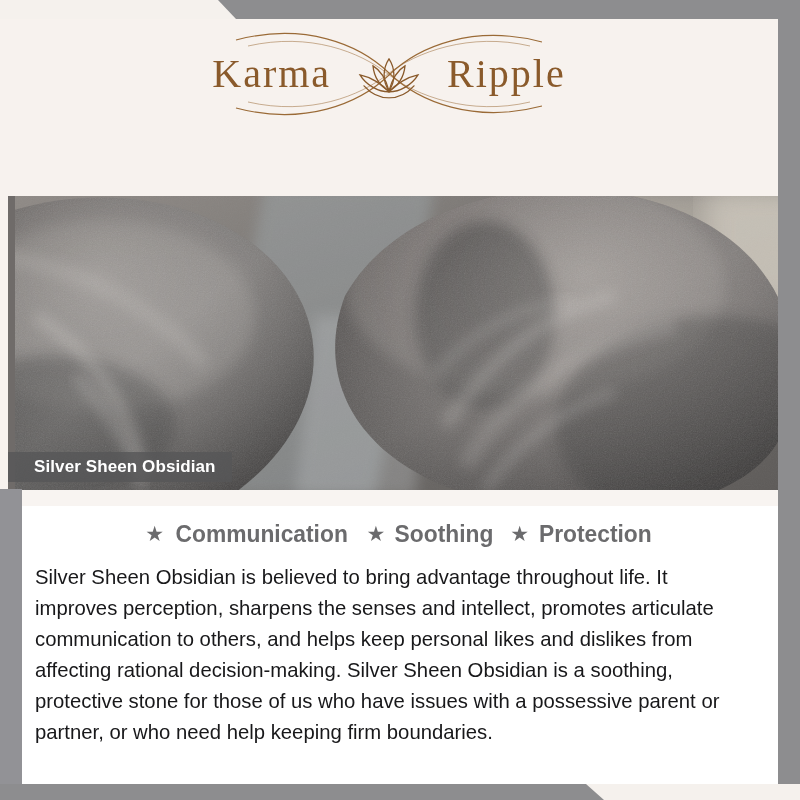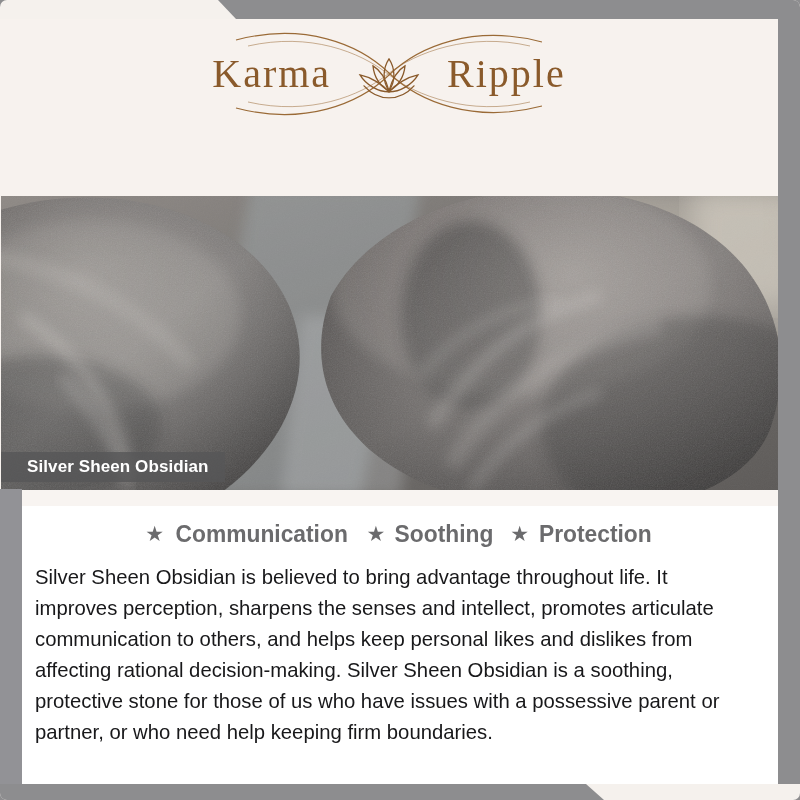--- a/index.html
+++ b/index.html
@@ -13,21 +13,20 @@
     font-family: "Liberation Sans", sans-serif;
     background: #8d8d8f;
   }
 
   #poster {
     position: relative;
     width: 800px;
     height: 800px;
     background: #8d8d8f;
     overflow: hidden;
-    border-radius: 7px;
   }
 
   
   .frame-top {
     position: absolute;
     top: 0; left: 0;
     width: 800px; height: 19px;
     background: #f5f1ed;
     z-index: 6;
   }
@@ -140,27 +139,28 @@
     font-size: 32px;
     color: #58585a;
     letter-spacing: 0.2px;
     transform: scaleX(0.96);
     white-space: nowrap;
   }
 
   
   .photo {
     position: absolute;
-    left: 1px;
+    left: 8px;
     top: 196px;
     width: 778px;
     height: 294px;
     overflow: hidden;
     background: #6f6b69;
     z-index: 3;
+    padding-left: 7px;
   }
   .photo svg { display: block; }
 
   .photo-label {
     position: absolute;
     left: 0;
     bottom: 8px;
     height: 30px;
     padding: 0 16px 0 26px;
     display: flex;

